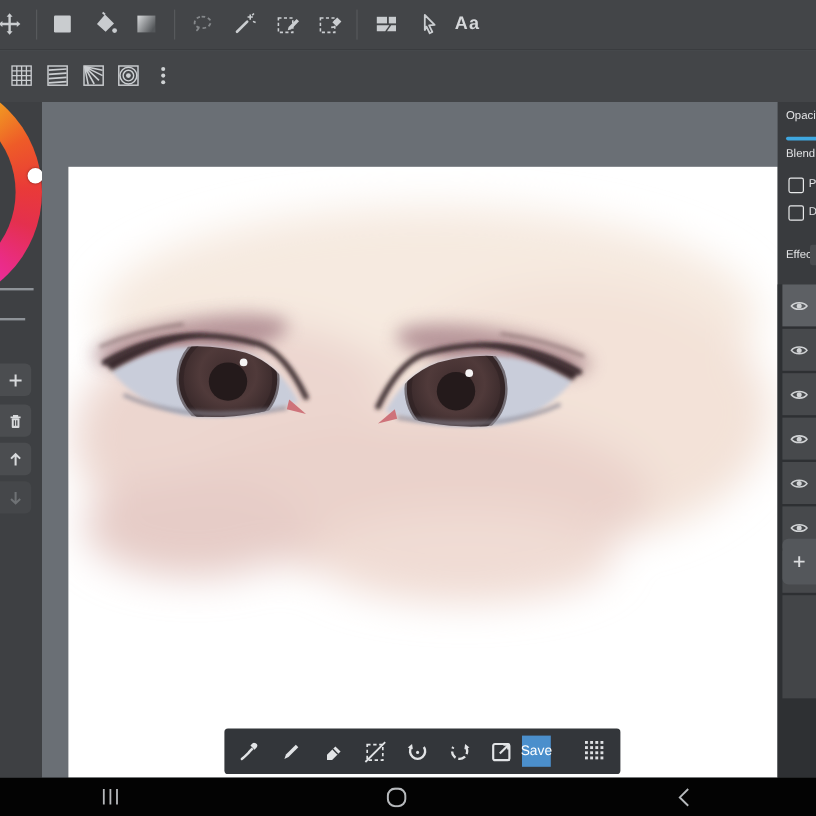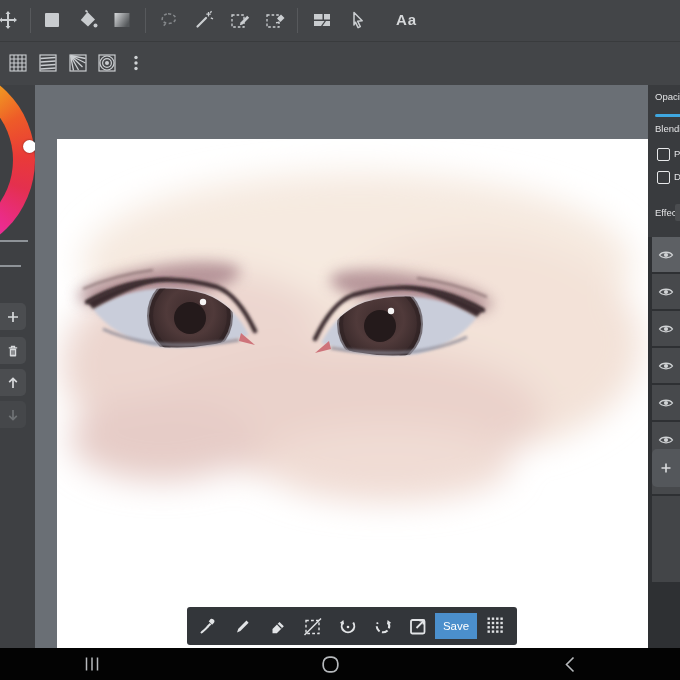--- a/index.html
+++ b/index.html
@@ -33,21 +33,21 @@
   .fx-box{position:absolute;left:27px;top:119px;width:12px;height:17px;background:#4a4c4f;border-radius:2px 0 0 2px;}
   .layers{position:absolute;left:0;top:152px;width:32px;height:411px;background:#2e3033;}
   .lrow{margin-left:4px;height:35px;margin-bottom:2px;background:#47494c;display:flex;align-items:center;justify-content:center;}
   .lrow.sel{background:#5d6064;}
   .lfill{margin-left:4px;height:86px;background:#434548;}
   .addlayer{position:absolute;left:4px;top:364px;width:28px;height:38px;background:#54575b;border-radius:5px 0 0 5px;
     display:flex;align-items:center;justify-content:center;}
   
   .fbar{position:absolute;left:187px;top:607px;width:330px;height:38px;background:#33363a;border-radius:3px;}
   .fico{position:absolute;top:8px;width:22px;height:22px;}
-  .savebtn{position:absolute;left:248px;top:6px;width:42px;height:26px;background:#4b8fcc;border-radius:0;
+  .savebtn{position:absolute;left:248px;top:6px;width:24px;height:26px;background:#4b8fcc;border-radius:0;
     color:#fff;font-size:11.5px;display:flex;align-items:center;justify-content:center;}
   
   .nav{position:absolute;left:0;top:648px;width:680px;height:32px;background:#030303;}
   .nv{position:absolute;top:8px;}
 </style>
 </head>
 <body>
 
 <div class="screen">
 
@@ -97,21 +97,21 @@
       <g fill="#c9cccf">
         <rect x="3" y="5" width="8.5" height="5.5"></rect>
         <rect x="13" y="5" width="6" height="5.5"></rect>
         <path d="M3 12 h10.5 l-3.5 5 H3 Z"></path>
         <path d="M15 12 h4 v5 h-7.5 Z"></path>
       </g>
     </svg>
     <svg class="ticon" style="left:346px" viewBox="0 0 22 22">
       <path d="M8 3.5 L16.2 11.7 L11.6 12.2 L14.3 17.6 L12.1 18.7 L9.4 13.2 L8 16 Z" fill="none" stroke="#cbced1" stroke-width="1.5" stroke-linejoin="round"></path>
     </svg>
-    <span class="aa" style="left:396px">Aa</span>
+    <span class="aa" style="left:379px">Aa</span>
   </div>
 
   <div class="tb2"></div>
   <svg class="ticon" style="left:7px;top:52px" viewBox="0 0 22 22">
     <g stroke="#cbced1" stroke-width="1.1" fill="none">
       <rect x="3" y="3" width="16" height="16"></rect>
       <path d="M7 3v16 M11 3v16 M15 3v16 M3 7h16 M3 11h16 M3 15h16"></path>
     </g>
   </svg>
   <svg class="ticon" style="left:37px;top:52px" viewBox="0 0 22 22">

